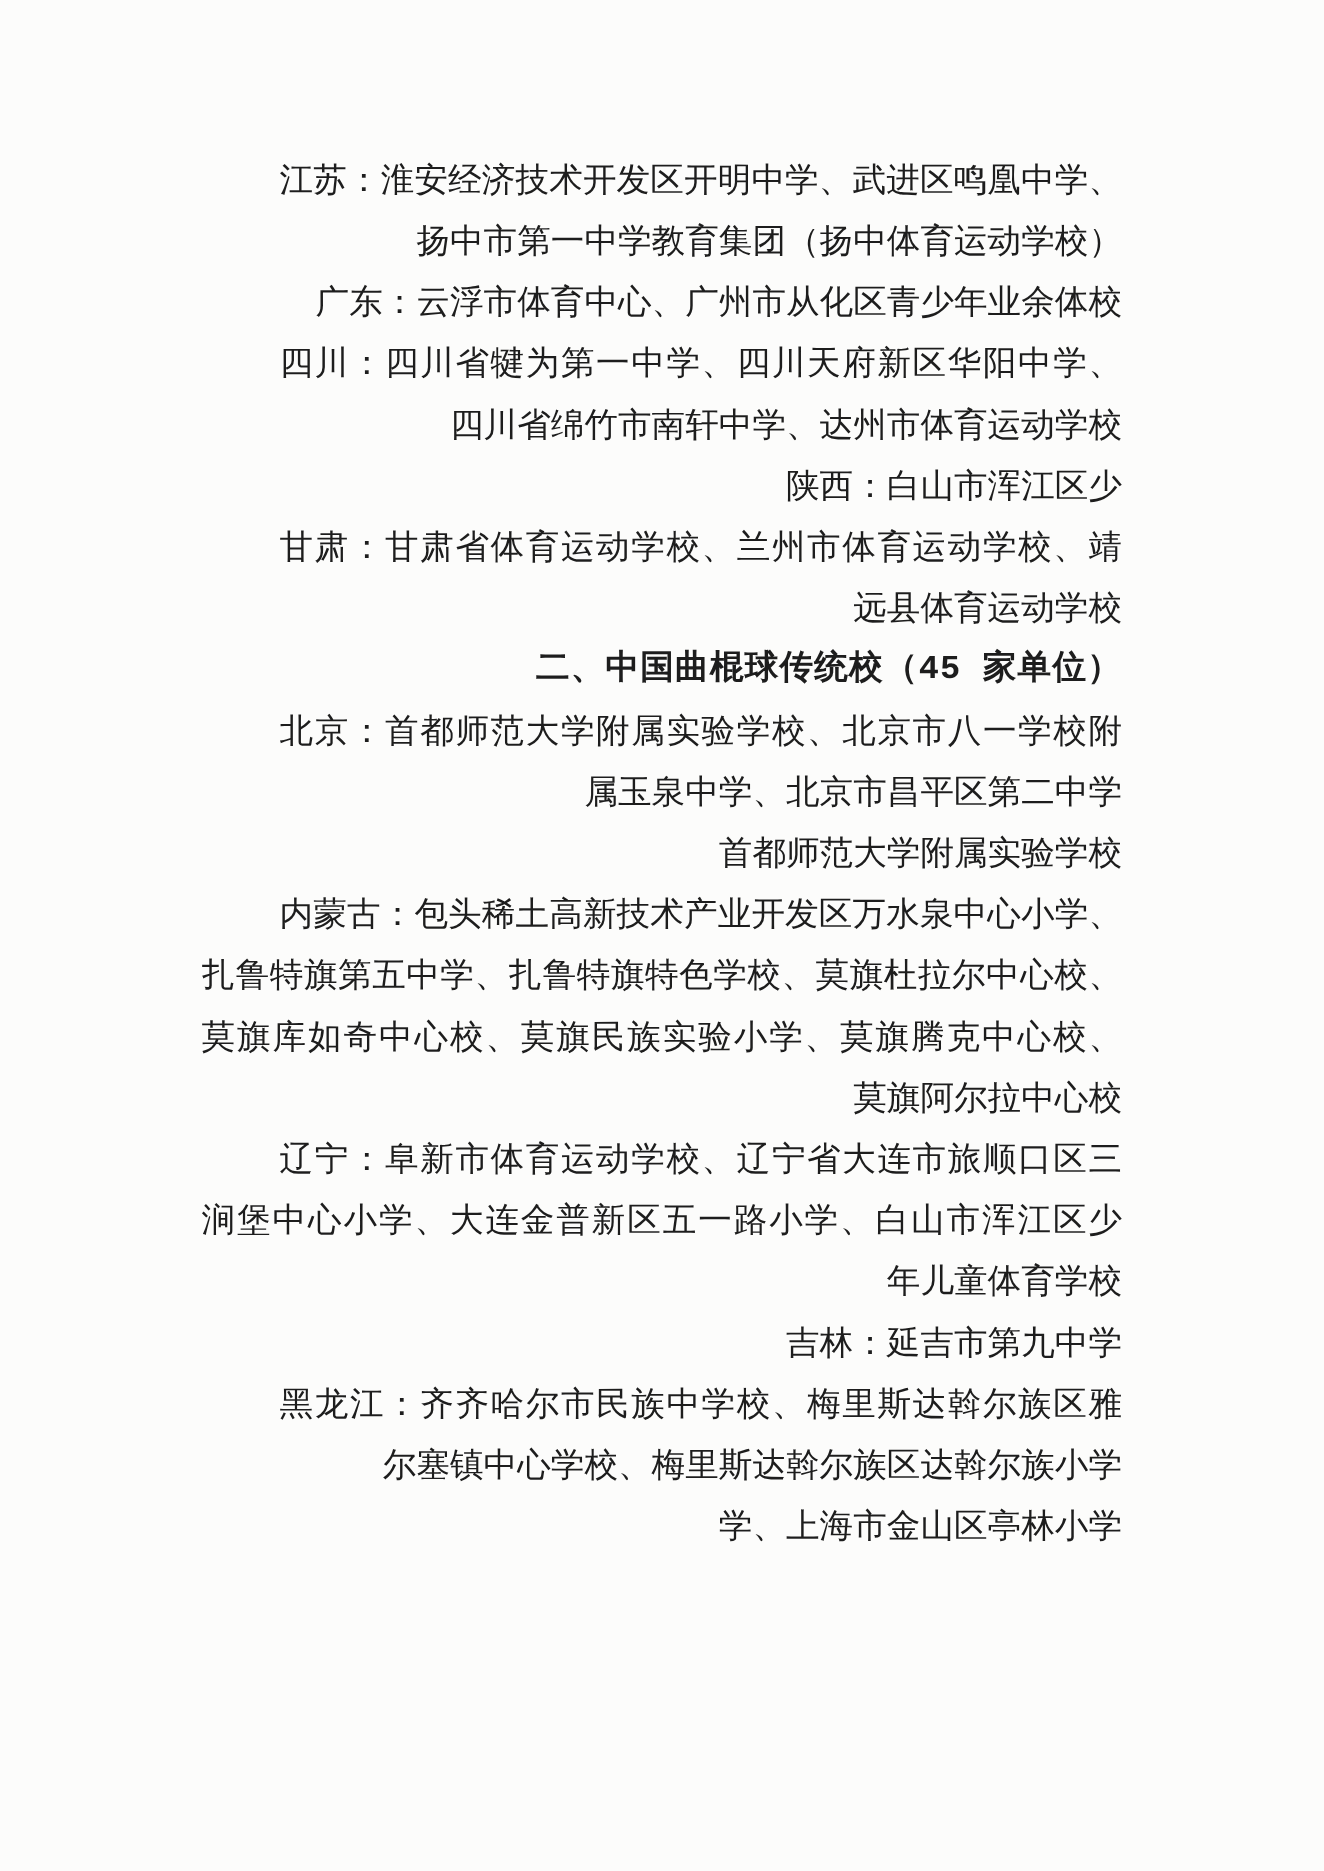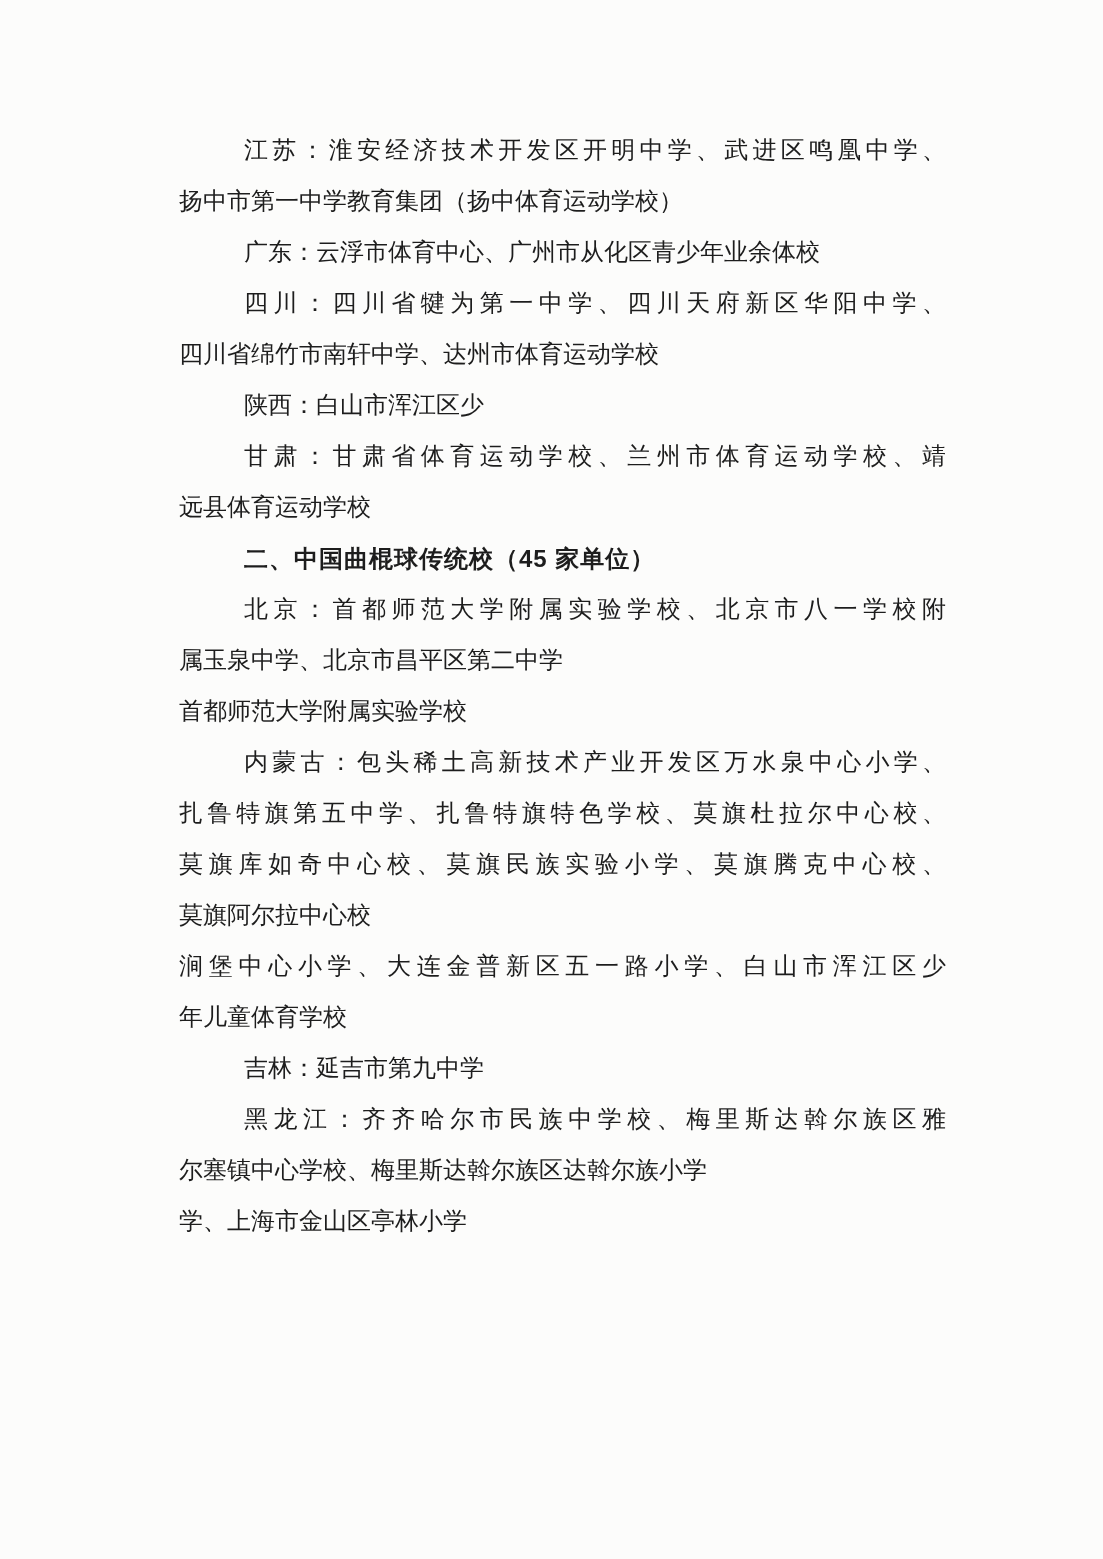--- a/index.html
+++ b/index.html
@@ -15,39 +15,38 @@
     background: #fcfcfb;
     overflow: hidden;
     font-family: "Liberation Serif", "DejaVu Serif", serif;
     color: #1d1d1d;
   }
   .doc {
     position: absolute;
     left: 168px;
     top: 125px;
     width: 767px;
-    font-size: 24px;
+    font-size: 28px;
     line-height: 51px;
-    margin-left: 11px;
   }
   .line {
     white-space: nowrap;
-    text-align: left;
+    text-align: right;
   }
   .line.indent {
     text-indent: 65px;
   }
   .line.justify {
     white-space: normal;
     text-align: justify;
     text-align-last: justify;
   }
   .line.bold {
     font-weight: bold;
-    font-family: Liberation Sans, sans-serif;
+    font-family: Liberation Mono, monospace;
     letter-spacing: 1px;
   }
 </style>
 </head>
 <body>
 
 <div class="page">
   <div class="doc">
       <div class="line indent justify">江苏：淮安经济技术开发区开明中学、武进区鸣凰中学、</div>
       <div class="line">扬中市第一中学教育集团（扬中体育运动学校）</div>
@@ -58,20 +57,21 @@
       <div class="line indent justify">甘肃：甘肃省体育运动学校、兰州市体育运动学校、靖</div>
       <div class="line">远县体育运动学校</div>
       <div class="line indent bold">二、中国曲棍球传统校（45 家单位）</div>
       <div class="line indent justify">北京：首都师范大学附属实验学校、北京市八一学校附</div>
       <div class="line">属玉泉中学、北京市昌平区第二中学</div>
       <div class="line">首都师范大学附属实验学校</div>
       <div class="line indent justify">内蒙古：包头稀土高新技术产业开发区万水泉中心小学、</div>
       <div class="line justify">扎鲁特旗第五中学、扎鲁特旗特色学校、莫旗杜拉尔中心校、</div>
       <div class="line justify">莫旗库如奇中心校、莫旗民族实验小学、莫旗腾克中心校、</div>
       <div class="line">莫旗阿尔拉中心校</div>
+      <div class="line indent justify">辽宁：阜新市体育运动学校、辽宁省大连市旅顺口区三</div>
       <div class="line justify">涧堡中心小学、大连金普新区五一路小学、白山市浑江区少</div>
       <div class="line">年儿童体育学校</div>
       <div class="line indent">吉林：延吉市第九中学</div>
       <div class="line indent justify">黑龙江：齐齐哈尔市民族中学校、梅里斯达斡尔族区雅</div>
       <div class="line">尔塞镇中心学校、梅里斯达斡尔族区达斡尔族小学</div>
       <div class="line">学、上海市金山区亭林小学</div>
     </div>
 </div>
 
 </body></html>

